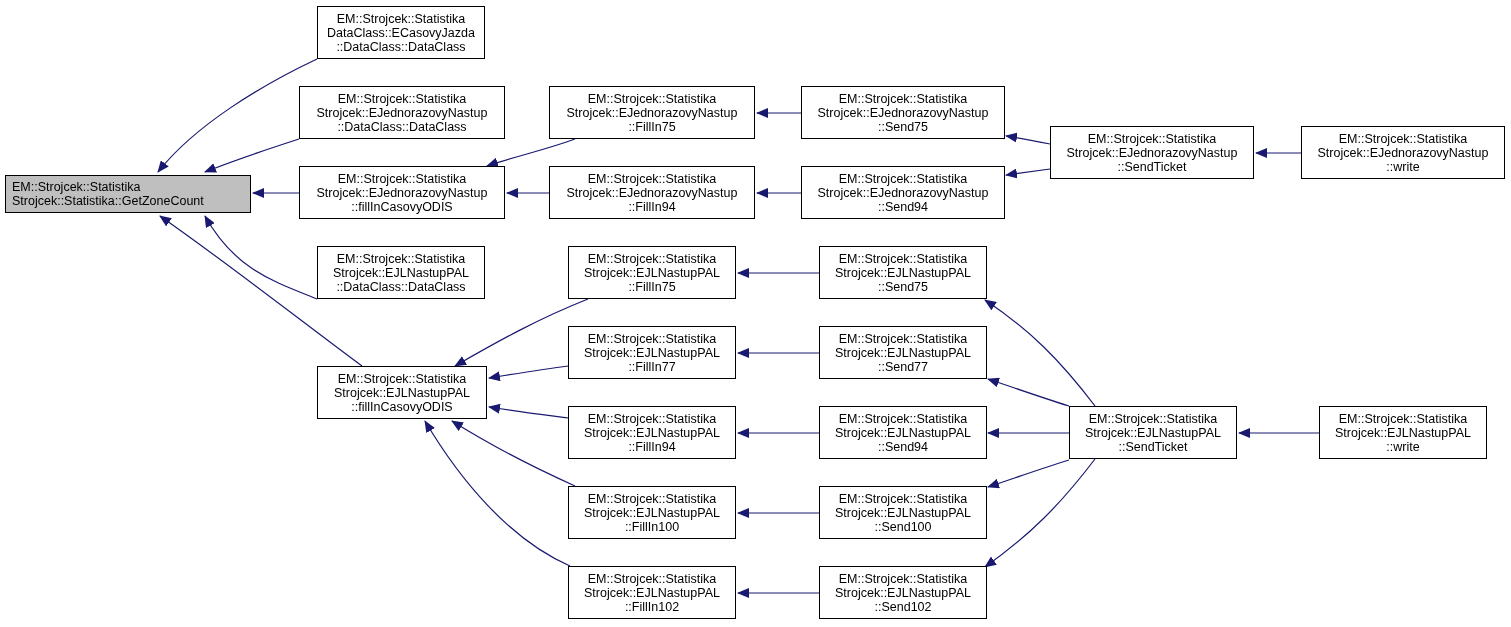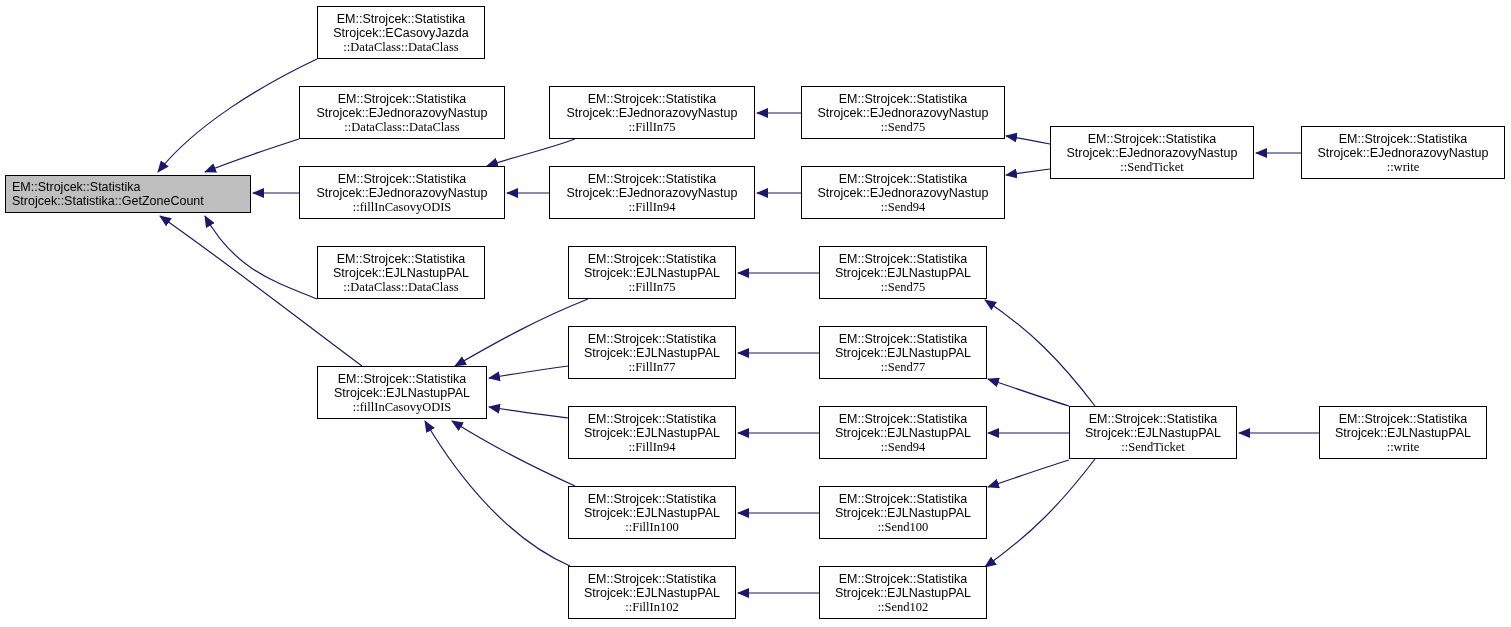--- a/index.html
+++ b/index.html
@@ -5,21 +5,21 @@
   html, body { margin: 0; padding: 0; background: #ffffff; }
   body { width: 1511px; height: 627px; position: relative; overflow: hidden;
          font-family: "Liberation Sans", sans-serif; }
   #graph { position: absolute; left: 0; top: 0; width: 1511px; height: 627px; }
   .node { position: absolute; box-sizing: border-box; border: 1px solid #000000;
           background: #ffffff; display: flex; flex-direction: column;
           align-items: center; justify-content: center; font-size: 12.5px;
           line-height: 14px; color: #000000; cursor: pointer; white-space: nowrap; }
   .node.root { background: #bfbfbf; cursor: default; align-items: flex-start; padding-left: 6px; }
   .node .ln { display: block; }
-  .node .ln.center { align-self: center; font-family: Liberation Serif, serif; }
+  .node .ln.center { align-self: center; }
 </style>
 </head>
 <body>
 
 <div id="graph">
   <svg id="edges" width="1511" height="627" style="position:absolute;left:0;top:0;">
     <defs>
       <marker id="arrow" markerWidth="12" markerHeight="10" refX="11" refY="5" orient="auto" markerUnits="userSpaceOnUse">
         <path d="M0,0 L12,5 L0,10 Z" fill="#191970"></path>
       </marker>
@@ -52,21 +52,21 @@
       <path d="M1069,460 C1040,469 1015,478 988,487" fill="none" stroke="#191970" stroke-width="1.2" marker-end="url(#arrow)"></path>
       <path d="M1095,459 C1060,505 1030,535 985,567" fill="none" stroke="#191970" stroke-width="1.2" marker-end="url(#arrow)"></path>
       <path d="M1319,433 C1290,433 1270,433 1239,433" fill="none" stroke="#191970" stroke-width="1.2" marker-end="url(#arrow)"></path>
     </svg>
 <div class="node root" style="left: 5px; top: 175px; width: 246px; height: 38px;">
       <span class="ln">EM::Strojcek::Statistika</span>
       <span class="ln">Strojcek::Statistika::GetZoneCount</span>
     </div>
     <div class="node" style="left: 317px; top: 6px; width: 168px; height: 53px;">
       <span class="ln">EM::Strojcek::Statistika</span>
-      <span class="ln">Strojcek::ECasovyJazda</span>
+      <span class="ln">DataClass::ECasovyJazda</span>
       <span class="ln center">::DataClass::DataClass</span>
     </div>
     <div class="node" style="left: 299px; top: 86px; width: 206px; height: 53px;">
       <span class="ln">EM::Strojcek::Statistika</span>
       <span class="ln">Strojcek::EJednorazovyNastup</span>
       <span class="ln center">::DataClass::DataClass</span>
     </div>
     <div class="node" style="left: 299px; top: 166px; width: 206px; height: 53px;">
       <span class="ln">EM::Strojcek::Statistika</span>
       <span class="ln">Strojcek::EJednorazovyNastup</span>

